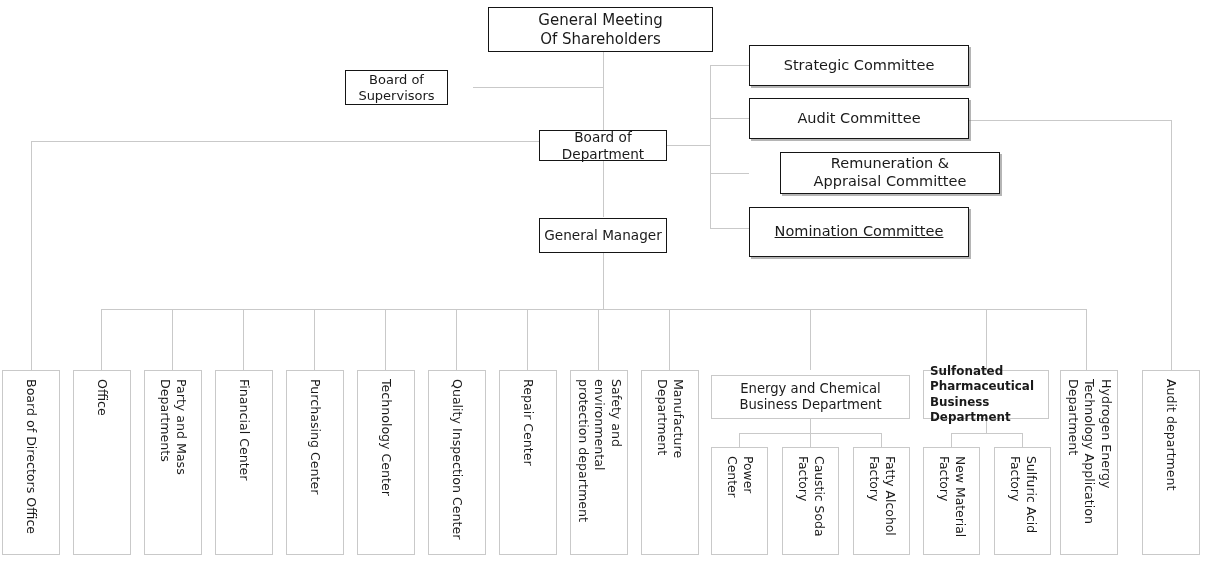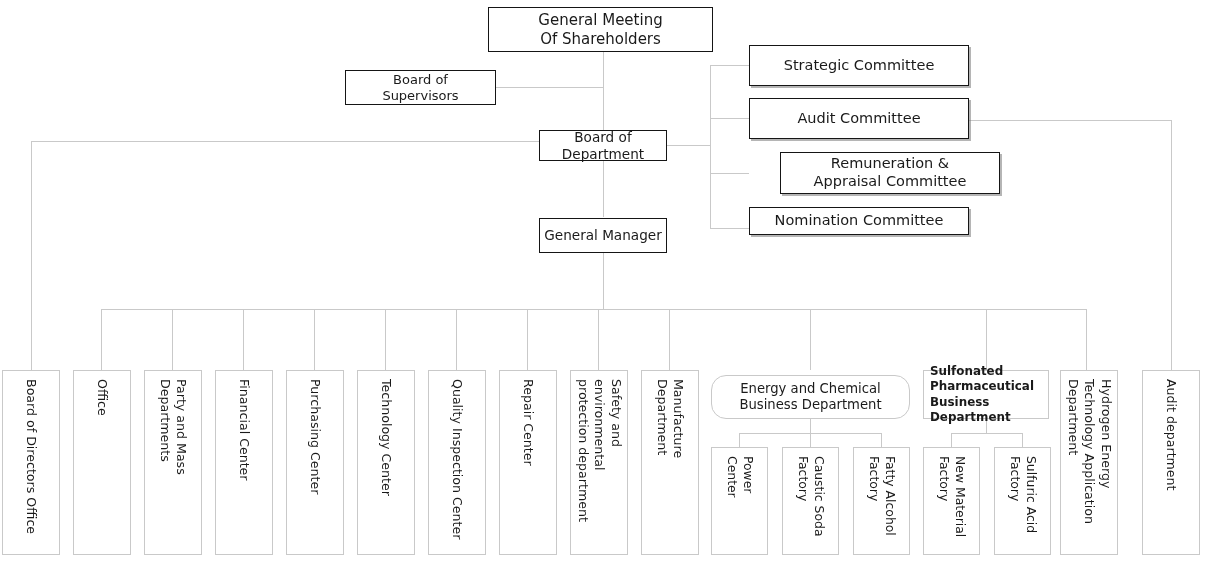--- a/index.html
+++ b/index.html
@@ -133,21 +133,21 @@
   <div class="ln h" style="left:951px;top:433px;width:71px;"></div>
   <div class="ln v" style="left:986px;top:419px;height:14px;"></div>
   <div class="ln v" style="left:951px;top:433px;height:14px;"></div>
   <div class="ln v" style="left:1022px;top:433px;height:14px;"></div>
 
   <div class="box box-strong" style="left:488px;top:7px;width:225px;height:45px;white-space:pre-line;font-size:15px;">
     <span>General Meeting
 Of Shareholders</span>
   </div>
 
-  <div class="box box-strong" style="left:345px;top:70px;width:151px;height:35px;white-space:pre-line;font-size:13px;">
+  <div class="box box-strong" style="left:345px;top:70px;width:103px;height:35px;white-space:pre-line;font-size:13px;">
     <span>Board of
 Supervisors</span>
   </div>
 
   <div class="box box-strong" style="left:539px;top:130px;width:128px;height:31px;font-size:13.6px;">
     <span>Board of Department</span>
   </div>
 
   <div class="box box-strong" style="left:539px;top:218px;width:128px;height:35px;font-size:13.6px;">
     <span>General Manager</span>
@@ -156,21 +156,21 @@
   <div class="box box-strong shadow" style="left:749px;top:45px;width:220px;height:41px;">
     <span>Strategic Committee</span>
   </div>
   <div class="box box-strong shadow" style="left:749px;top:98px;width:220px;height:41px;">
     <span>Audit Committee</span>
   </div>
   <div class="box box-strong shadow" style="left:780px;top:152px;width:220px;height:42px;white-space:pre-line;">
     <span>Remuneration &amp;
 Appraisal Committee</span>
   </div>
-  <div class="box box-strong shadow" style="left:749px;top:207px;width:220px;height:28px;">
+  <div class="box box-strong shadow" style="left:749px;top:207px;width:220px;height:50px;text-decoration:underline;">
     <span>Nomination Committee</span>
   </div>
 
   <div class="vbox" style="left:2px;top:370px;width:58px;height:185px;">
     <div class="vtext">
         <span class="vinner">Board of Directors Office</span>
       </div>
   </div>
   <div class="vbox" style="left:73px;top:370px;width:58px;height:185px;">
     <div class="vtext">
@@ -215,21 +215,21 @@
 protection department</span>
       </div>
   </div>
   <div class="vbox" style="left:641px;top:370px;width:58px;height:185px;">
     <div class="vtext">
         <span class="vinner">Manufacture
 Department</span>
       </div>
   </div>
 
-  <div class="box box-light" style="left:711px;top:375px;width:199px;height:44px;white-space:pre-line;font-size:13.2px;border-radius:15px;">
+  <div class="box box-light" style="left:711px;top:375px;width:199px;height:44px;white-space:pre-line;font-size:13.2px;">
     <span>Energy and Chemical
 Business Department</span>
   </div>
   <div class="vbox sub" style="left:711px;top:447px;width:57px;height:108px;">
     <div class="vtext">
         <span class="vinner">Power
 Center</span>
       </div>
   </div>
   <div class="vbox sub" style="left:782px;top:447px;width:57px;height:108px;">

